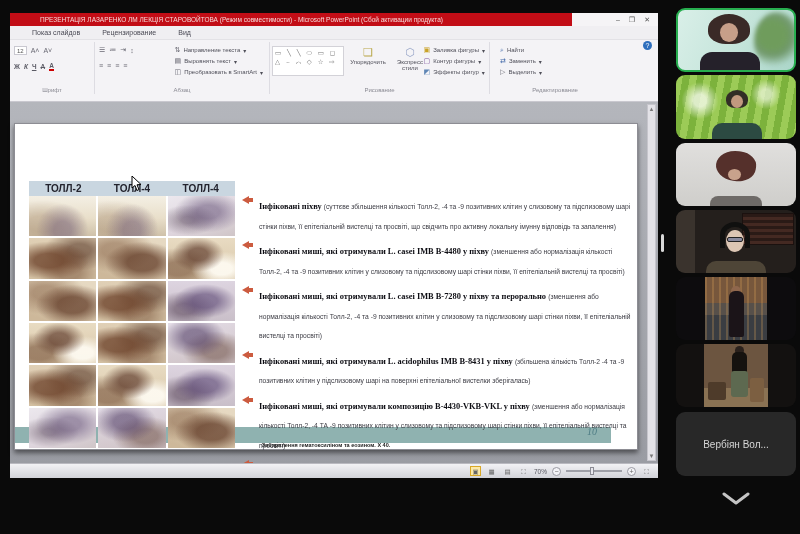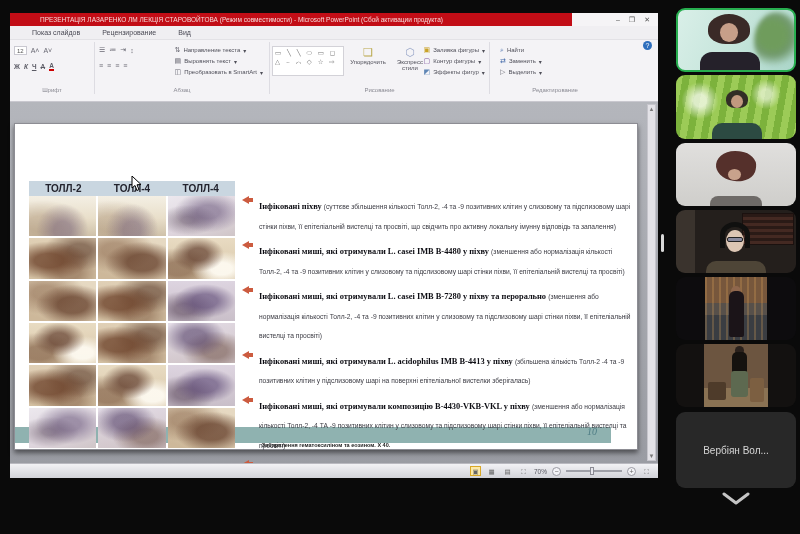--- a/index.html
+++ b/index.html
@@ -346,21 +346,21 @@
         <div class="item">
           <span class="item-arrow"></span>
           <span class="lead">Інфіковані миші, які отримували </span><span class="lead it">L. casei</span><span class="lead"> ІМВ В-4480 у піхву </span><span class="detail">(зменшення або нормалізація кількості Толл-2, -4 та -9 позитивних клітин у слизовому та підслизовому шарі стінки піхви, її епітеліальній вистелці та просвіті)</span>
         </div>
         <div class="item">
           <span class="item-arrow"></span>
           <span class="lead">Інфіковані миші, які отримували </span><span class="lead it">L. casei</span><span class="lead"> ІМВ В-7280 у піхву та перорально </span><span class="detail">(зменшення або нормалізація кількості Толл-2, -4 та -9 позитивних клітин у слизовому та підслизовому шарі стінки піхви, її епітеліальній вистелці та просвіті)</span>
         </div>
         <div class="item">
           <span class="item-arrow"></span>
-          <span class="lead">Інфіковані миші, які отримували </span><span class="lead it">L. acidophilus</span><span class="lead"> ІМВ В-4413 у піхву </span><span class="detail">(збільшена кількість Толл-2 -4 та -9 позитивних клітин у підслизовому шарі на поверхні епітеліальної вистелки зберігалась)</span>
+          <span class="lead">Інфіковані миші, які отримували </span><span class="lead it">L. acidophilus</span><span class="lead"> ІМВ В-8431 у піхву </span><span class="detail">(збільшена кількість Толл-2 -4 та -9 позитивних клітин у підслизовому шарі на поверхні епітеліальної вистелки зберігалась)</span>
         </div>
         <div class="item">
           <span class="item-arrow"></span>
           <span class="lead">Інфіковані миші, які отримували композицію В-4430-VKB-VKL у піхву </span><span class="lead it"></span><span class="lead"></span><span class="detail">(зменшення або нормалізація кількості Толл-2, -4 ТА -9 позитивних клітин у слизовому та підслизовому шарі стінки піхви, її епітеліальній вистелці та просвіті)</span>
         </div>
         <div class="item">
           <span class="item-arrow"></span>
           <span class="lead">Інтактні миші, які не отримували пробіотичні бактерії</span><span class="lead it"></span><span class="lead"></span><span class="detail"></span>
         </div>
       </div>
@@ -421,19 +421,19 @@
   <div class="person"></div>
 </div>
 <div class="tile t6" style="top:344px;">
   <div class="photo"></div>
   <div class="table"></div>
   <div class="chair"></div>
   <div class="p-head"></div>
   <div class="p-top"></div>
   <div class="p-pants"></div>
 </div>
-<div class="tile t7" style="top:412px; height:76px;">
+<div class="tile t7" style="top:412px; height:64px;">
   <span class="pname">Вербіян Вол...</span>
 </div>
 
 <svg class="chevron" viewBox="0 0 28 14">
   <polyline points="2,2 14,11 26,2" fill="none" stroke="#c4c4c4" stroke-width="3" stroke-linecap="round" stroke-linejoin="round"></polyline>
 </svg>
 
 </body></html>

